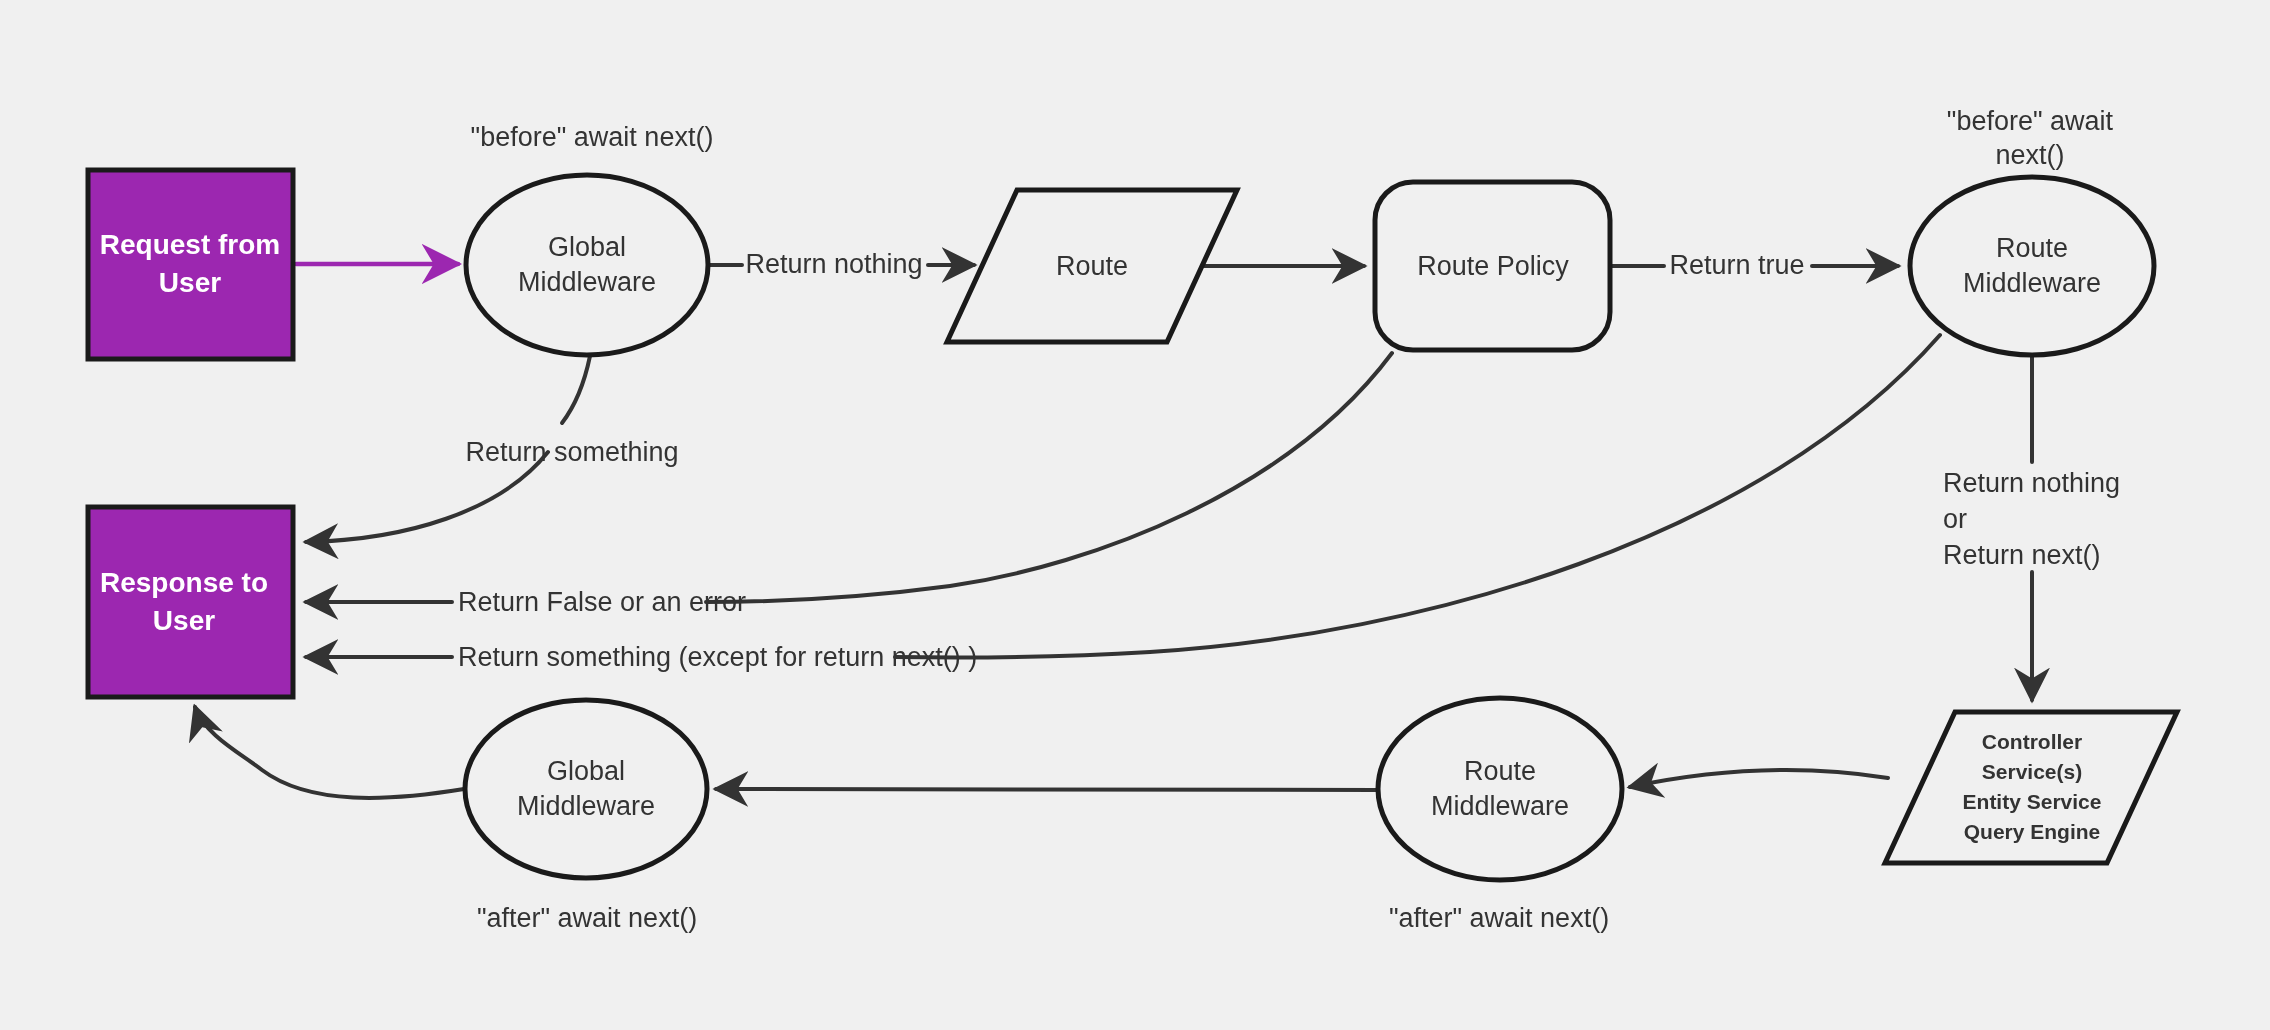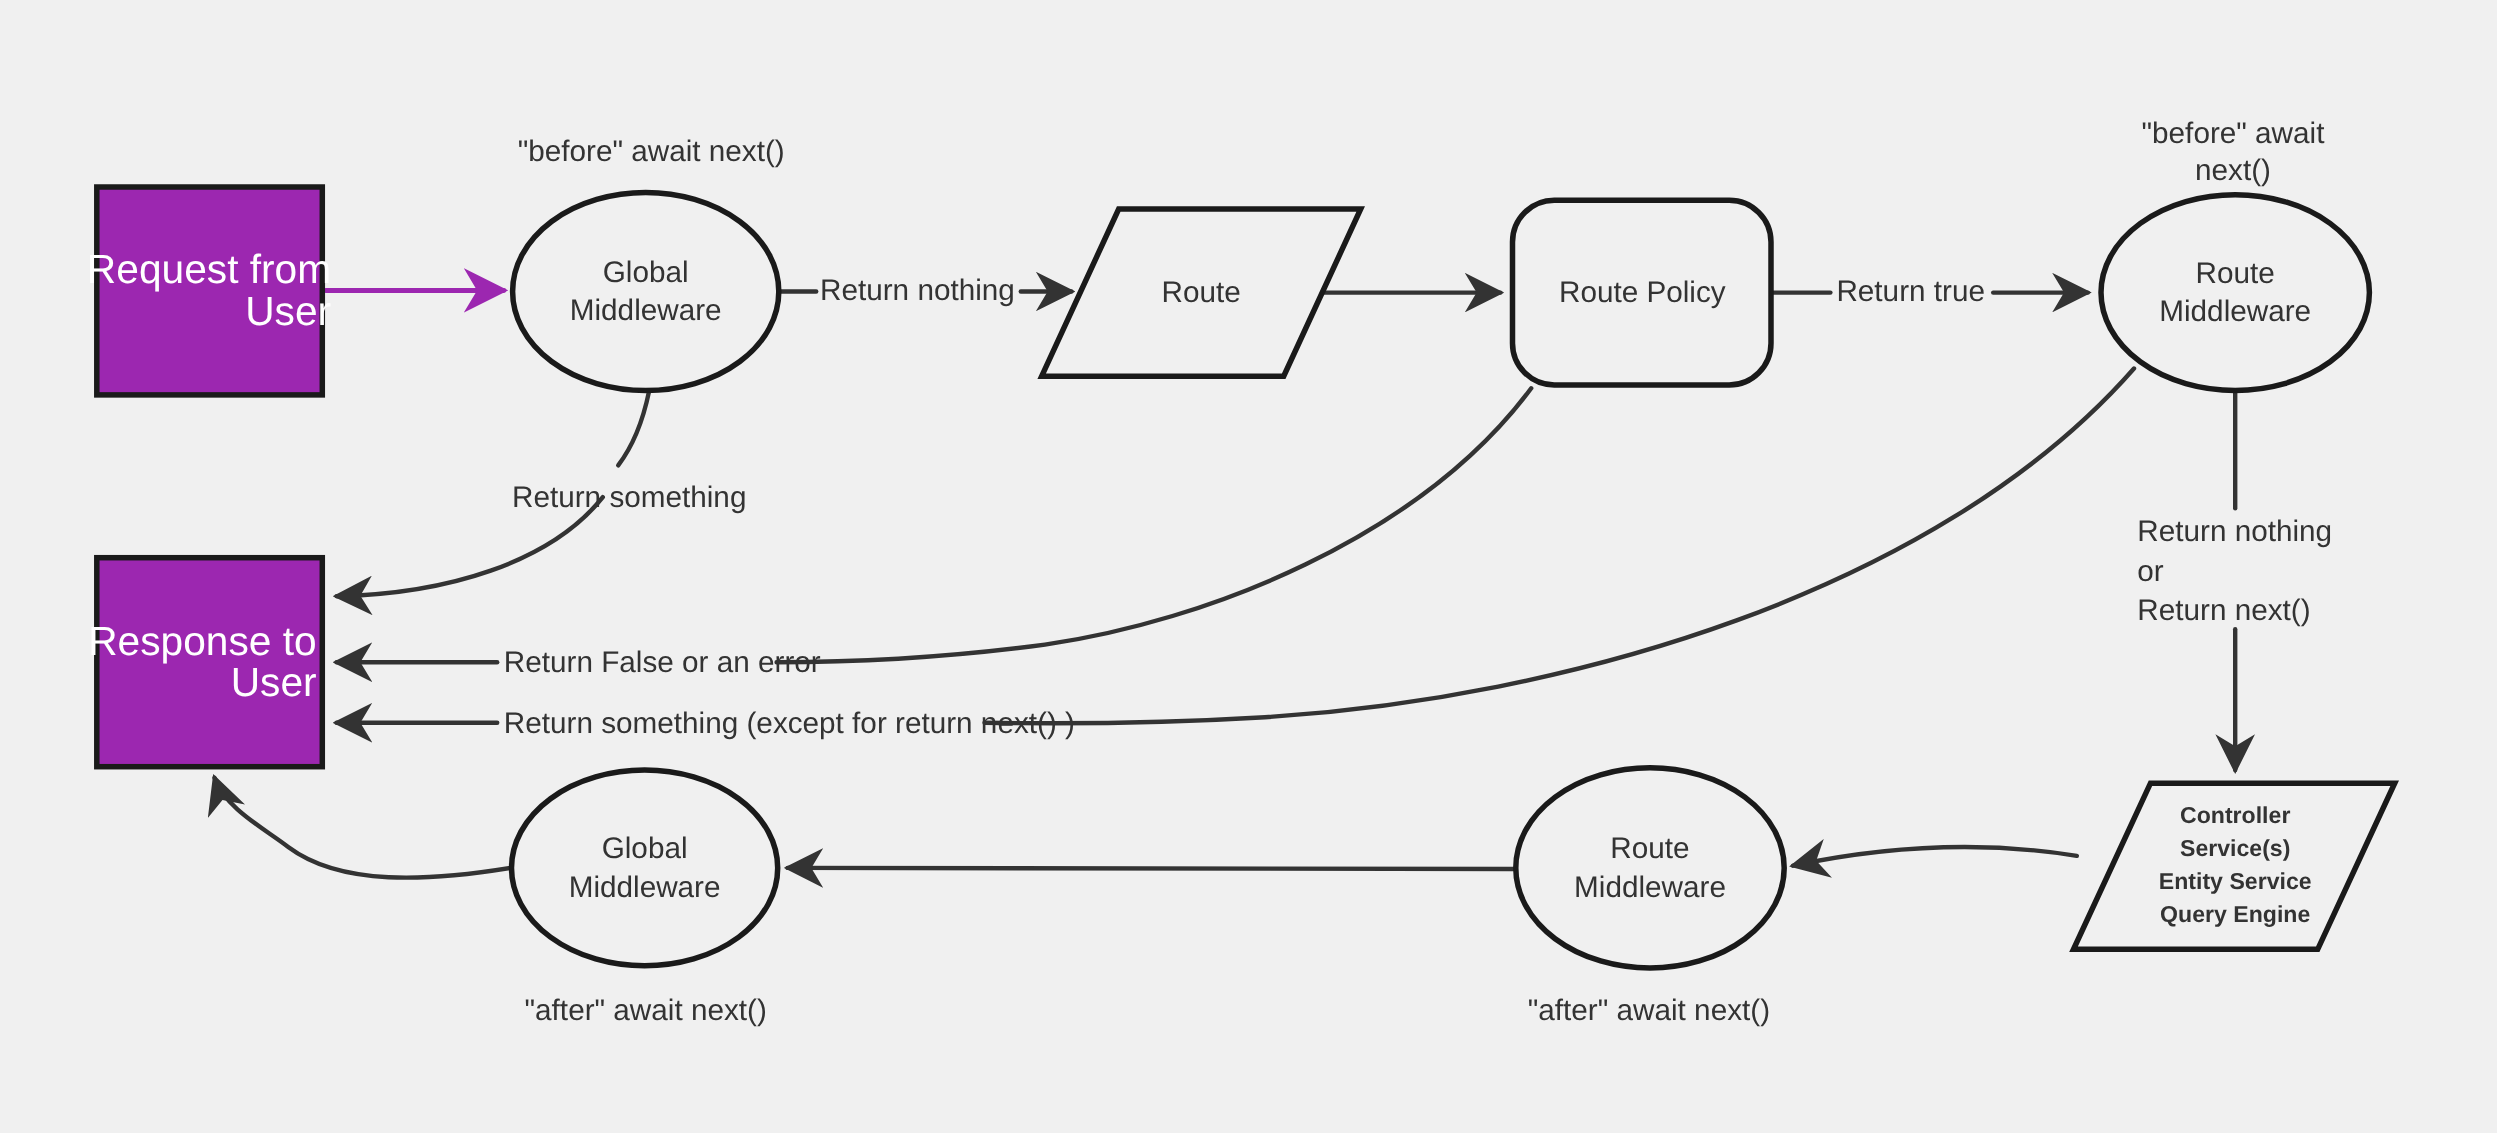--- a/index.html
+++ b/index.html
@@ -17,21 +17,21 @@
     color: #333333;
     font-size: 27px;
     line-height: 34px;
     white-space: pre-line;
     text-align: center;
     transform: translate(-50%, -50%);
   }
   .lbl.left-anchor { transform: translate(0, -50%); text-align: left; }
   .lbl.multiline-left { line-height: 36px; }
   .node-label { font-size: 27px; line-height: 35px; }
-  .box-label { color: #ffffff; font-weight: normal; font-size: 37px; line-height: 38px; text-align: right; }
+  .box-label { color: #ffffff; font-weight: bold; font-size: 28px; line-height: 38px; }
   .controller-label { font-size: 21px; line-height: 30px; font-weight: bold; }
   .edge { stroke: #333333; stroke-width: 4; fill: none; stroke-linecap: round; }
   .edge-purple { stroke: #9c27b0; stroke-width: 4.5; fill: none; stroke-linecap: round; }
   .shape { stroke: #1a1a1a; stroke-width: 5; fill: #f0f0f0; }
   .shape-purple { stroke: #1a1a1a; stroke-width: 5; fill: #9c27b0; }
 </style>
 </head>
 <body>
 
 <div class="stage">

